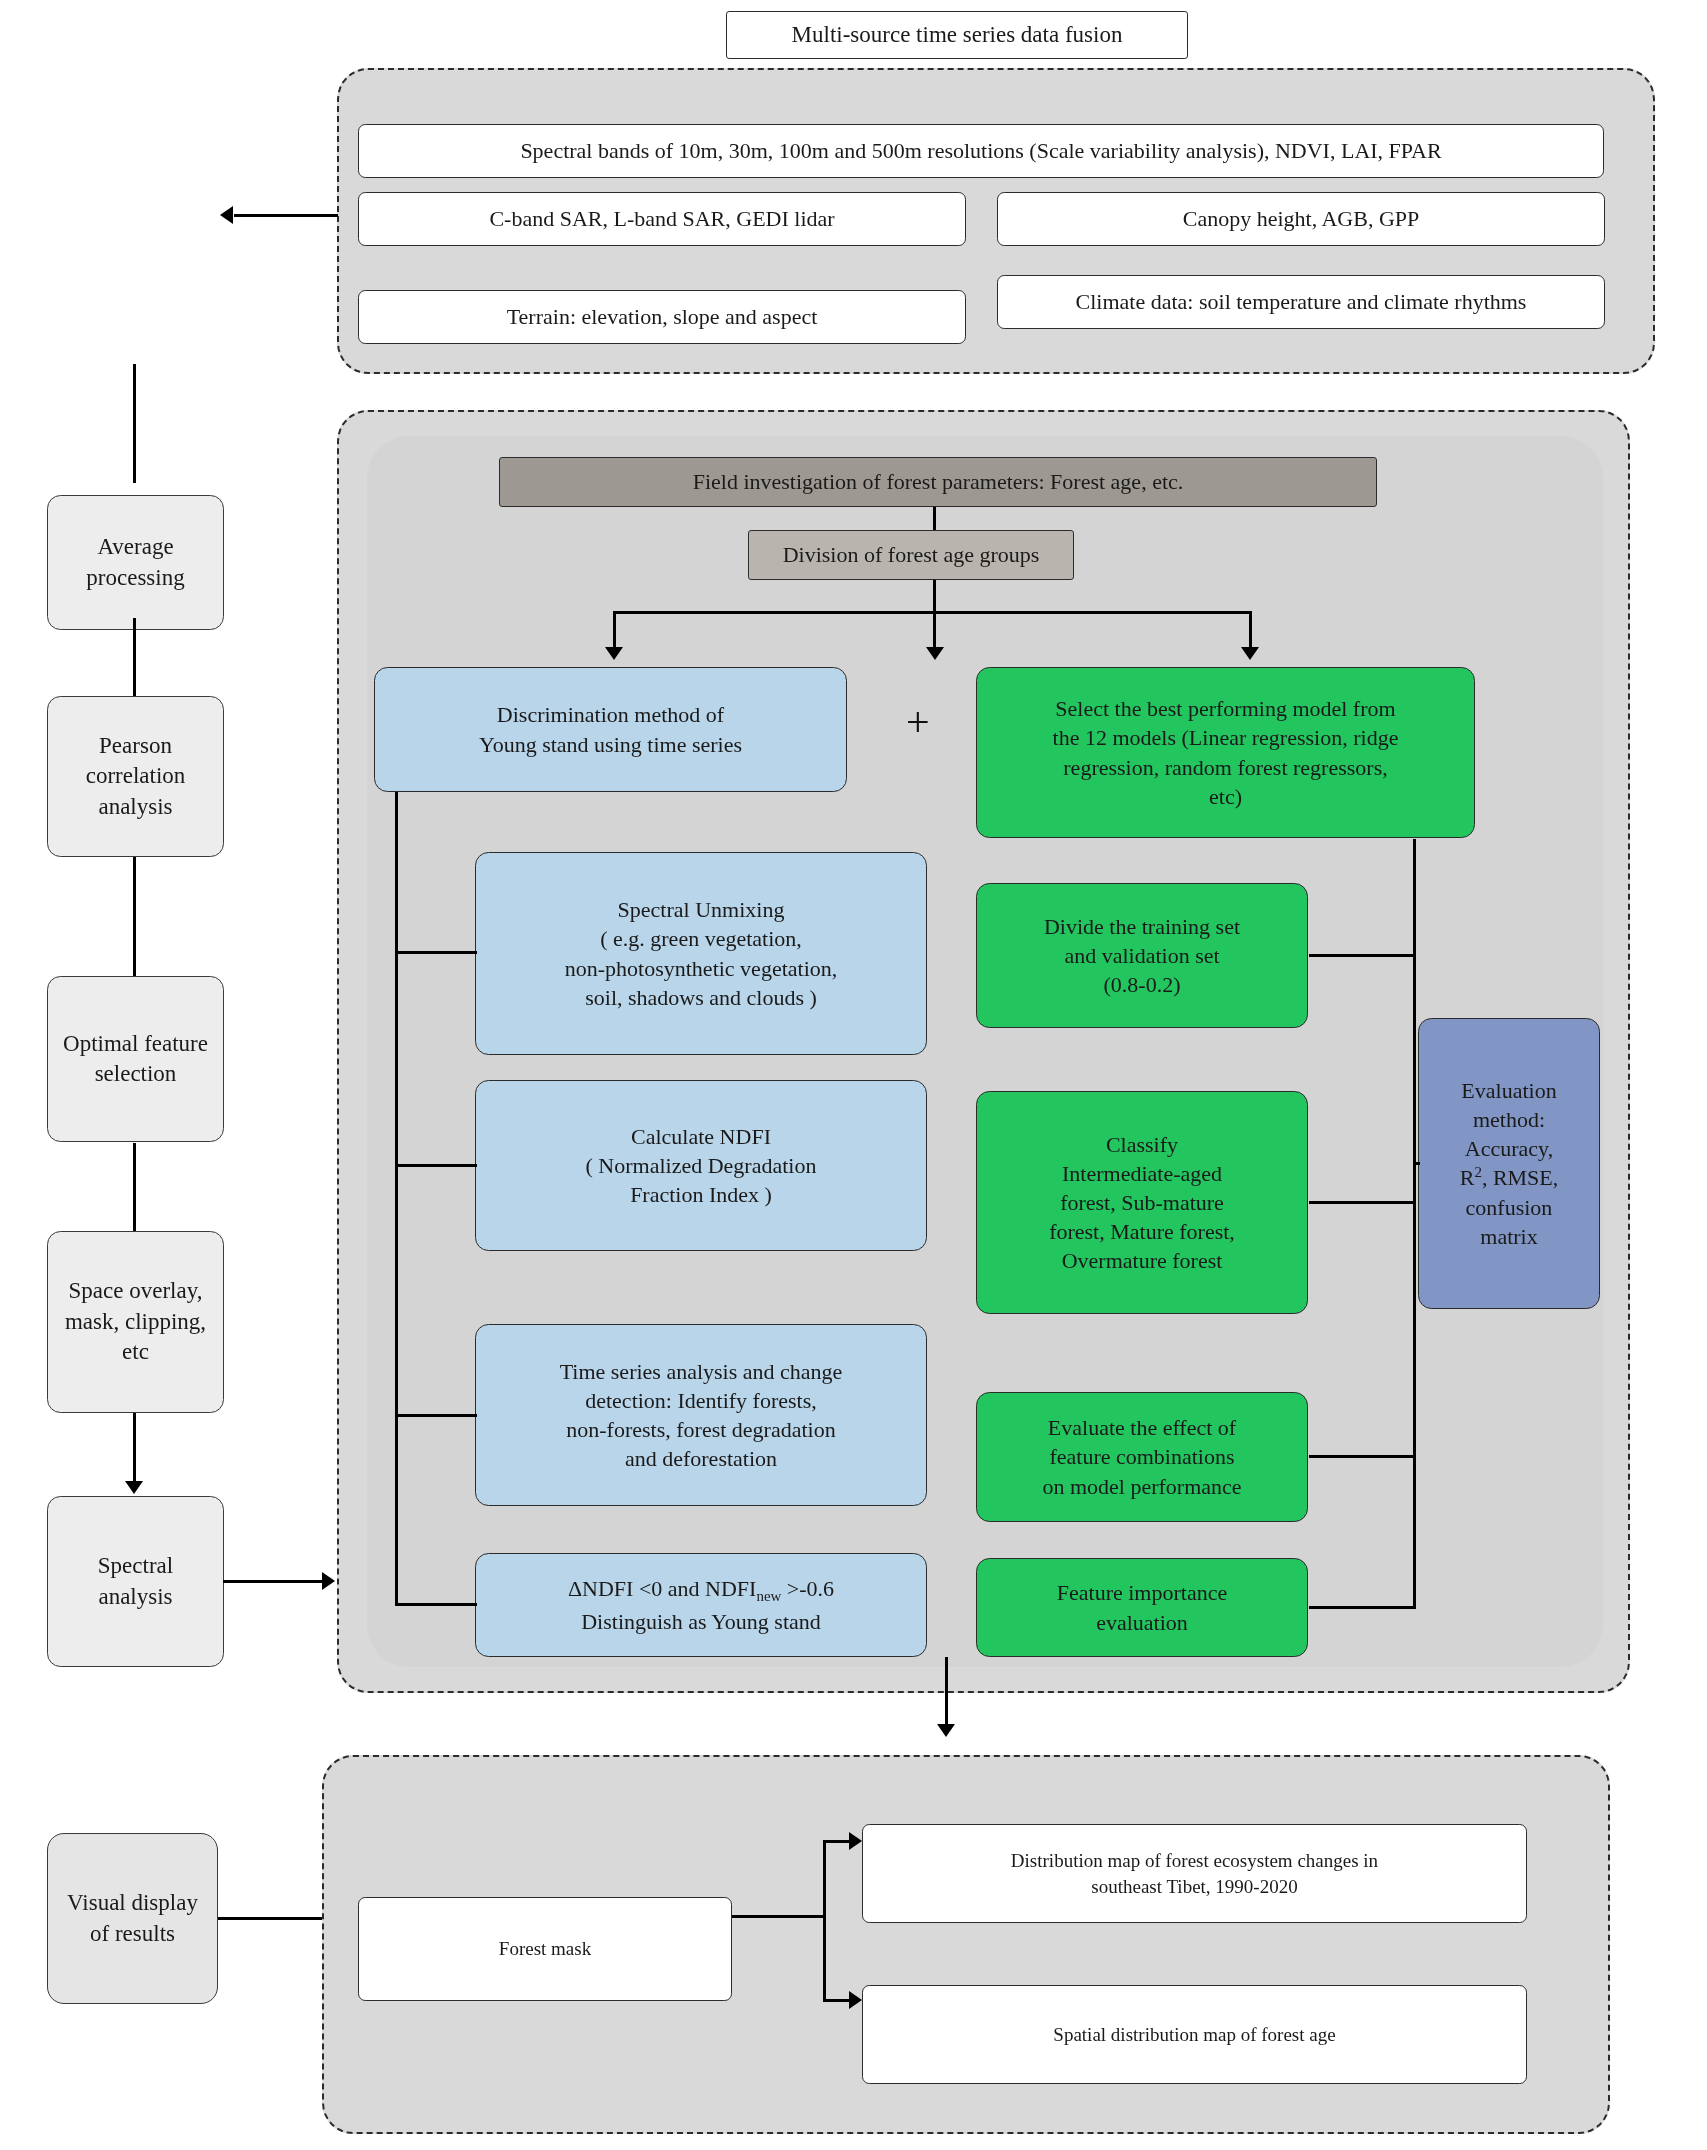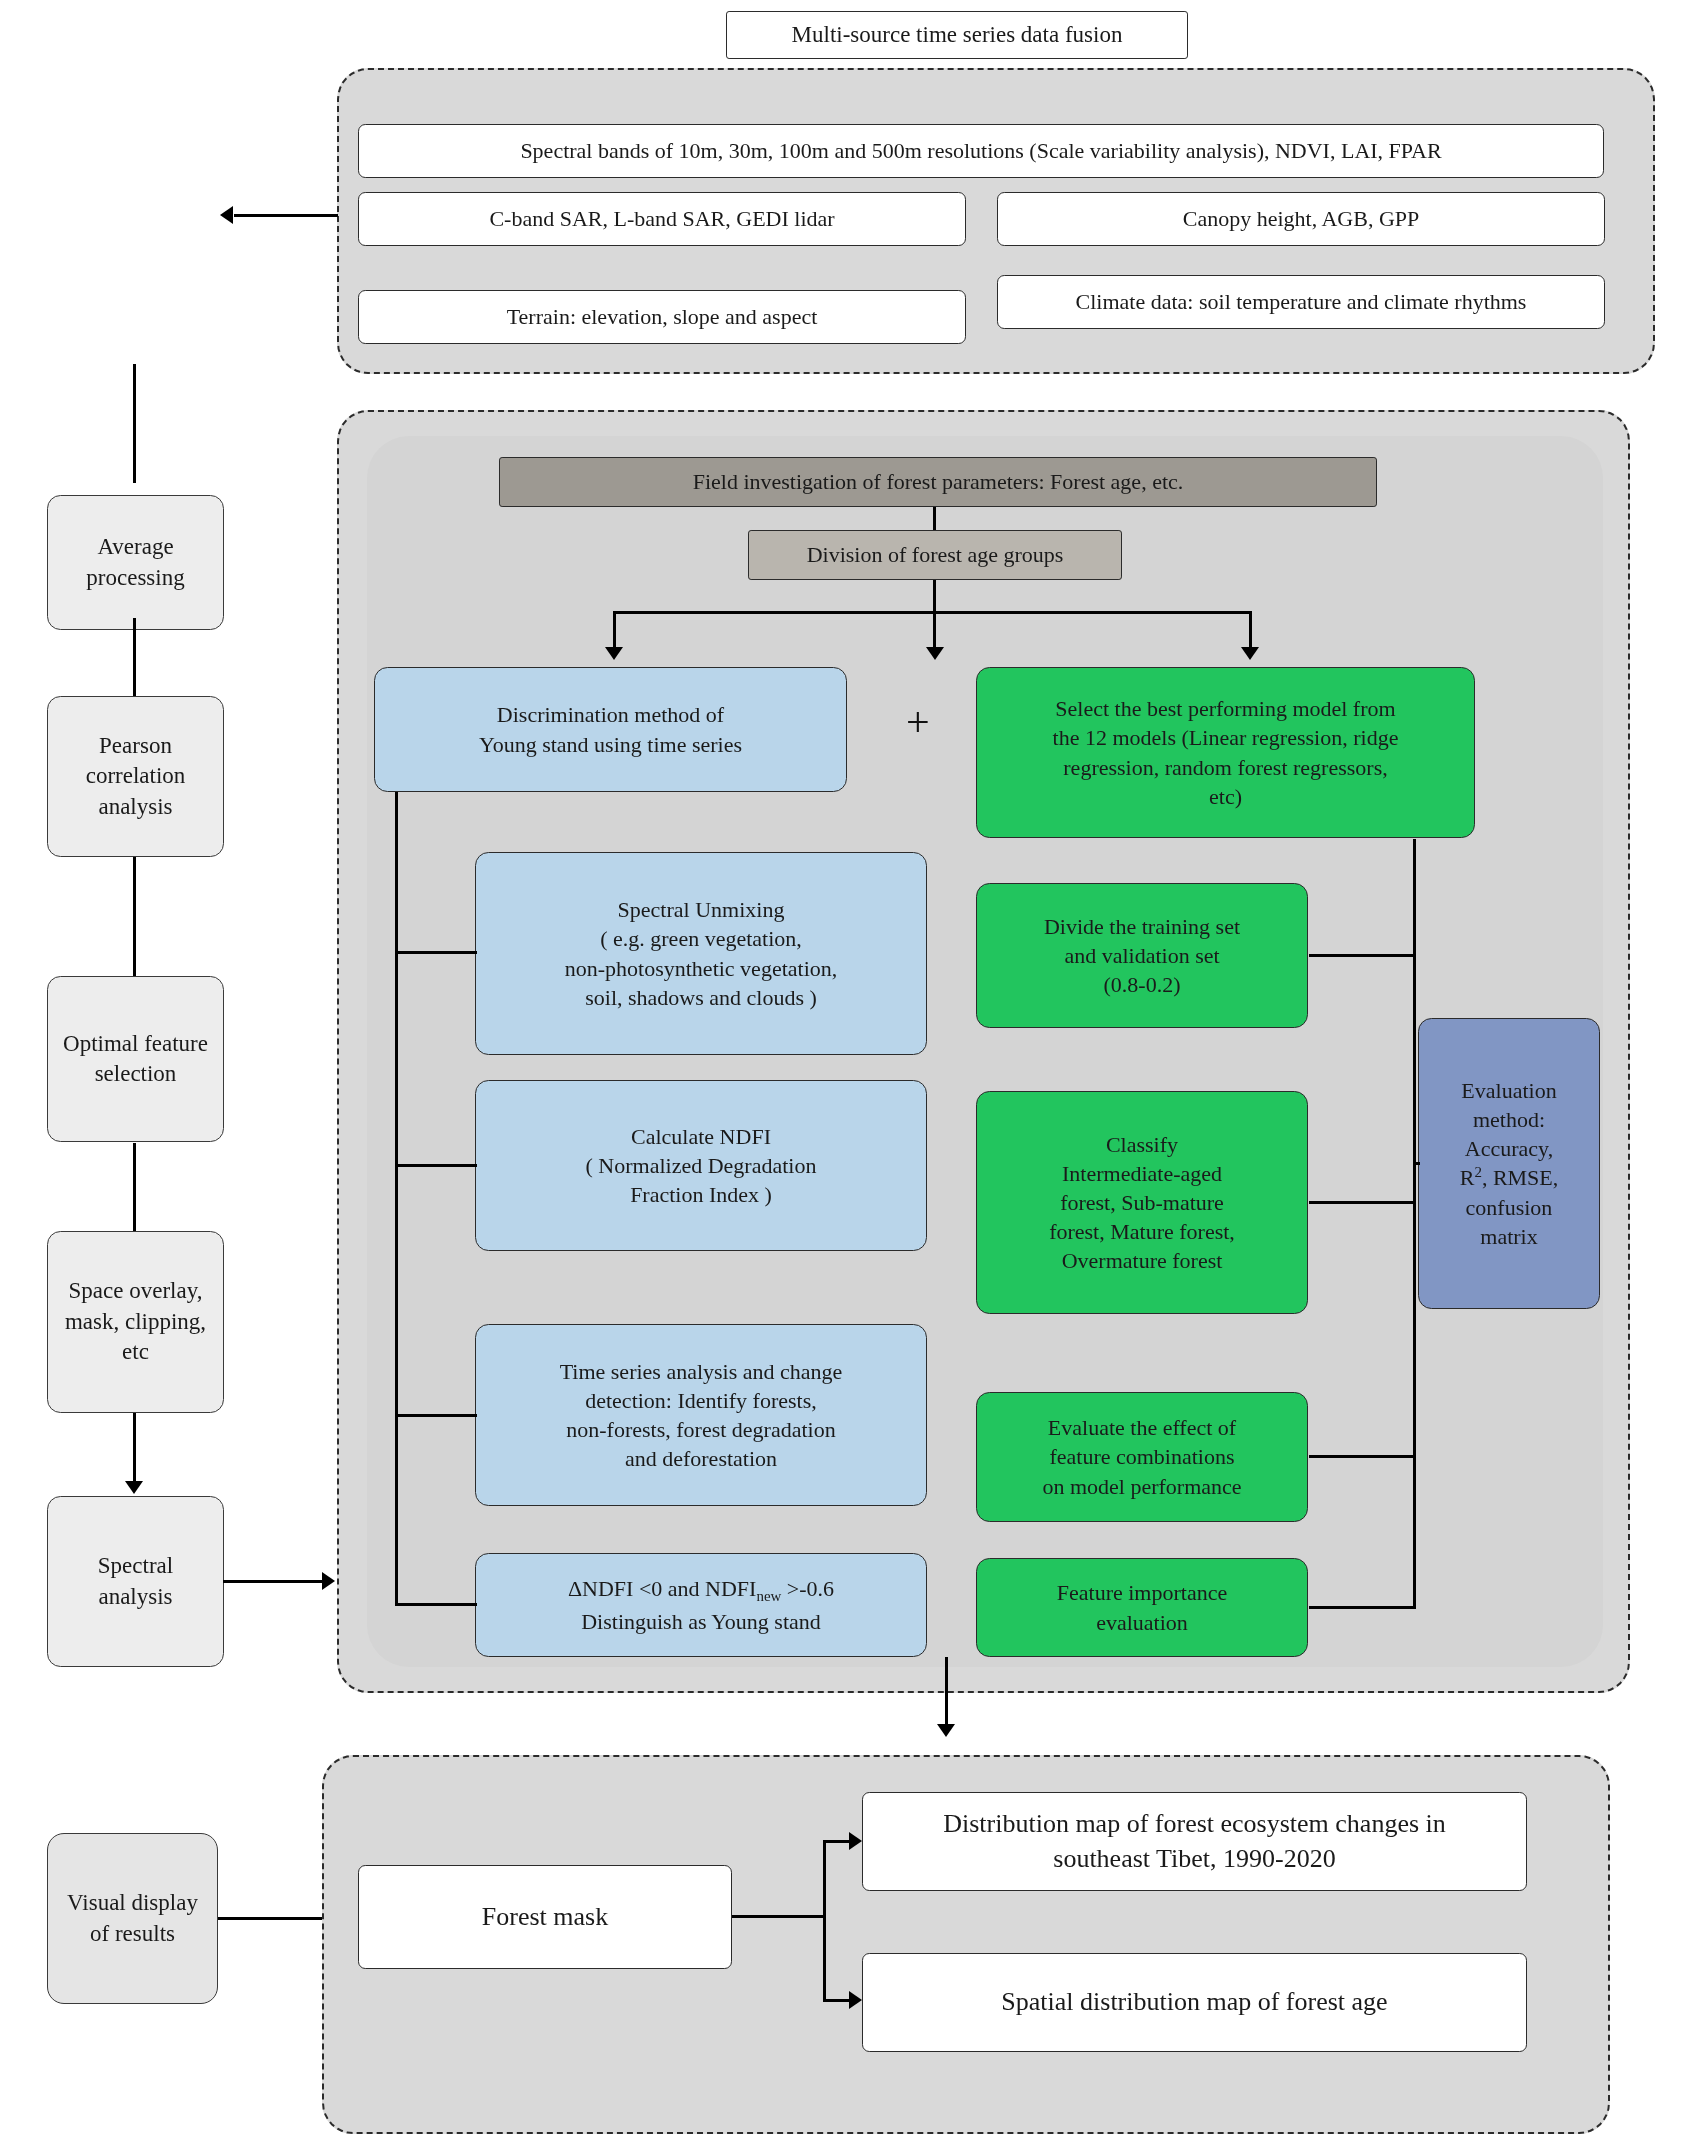--- a/index.html
+++ b/index.html
@@ -95,21 +95,22 @@
   .navy-box {
     background: #8196c4;
     border: 1.6px solid #2b2b2b;
     border-radius: 13.5px;
     font-size: 22px;
   }
   .plain-white {
     background: #ffffff;
     border: 1.6px solid #2b2b2b;
     border-radius: 7.3px;
-    font-size: 26px;
+    font-size: 19px;
+    margin-top: 32px;
   }
   .just-box {
     text-align: justify;
     text-align-last: left;
     display: block;
     padding: 5.2px 13.5px;
   }
   .just-box > span { display: block; }
   
   .ln {
@@ -185,21 +186,21 @@
   <div class="arrow-right" style="left:322px; top:1572px;"></div>
 
   <div class="ln" style="left:218px; top:1917px; width:114px; height:3.1px;"></div>
   <div class="arrow-right" style="left:332px; top:1910px;"></div>
 
   <div class="dashed" style="left:337px; top:410px; width:1293px; height:1283px;"></div>
   <div class="gray-round" style="left:367px; top:436px; width:1236px; height:1231px;"></div>
 
   <div class="box dark-gray-box" style="left:499px; top:457px; width:878px; height:50px;">Field investigation of forest parameters: Forest age, etc.</div>
 
-  <div class="box mid-gray-box" style="left:748px; top:530px; width:374px; height:50px;">Division of forest age groups</div>
+  <div class="box mid-gray-box" style="left:748px; top:530px; width:326px; height:50px;">Division of forest age groups</div>
 
   <div class="ln" style="left:933px; top:507px; width:3.1px; height:23px;"></div>
 
   <div class="ln" style="left:933px; top:580px; width:3.1px; height:31px;"></div>
   <div class="ln" style="left:613px; top:611px; width:639px; height:3.1px;"></div>
   <div class="ln" style="left:613px; top:611px; width:3.1px; height:42px;"></div>
   <div class="ln" style="left:933px; top:611px; width:3.1px; height:42px;"></div>
   <div class="ln" style="left:1249px; top:611px; width:3.1px; height:42px;"></div>
   <div class="arrow-down" style="left:605px; top:647px;"></div>
   <div class="arrow-down" style="left:926px; top:647px;"></div>

